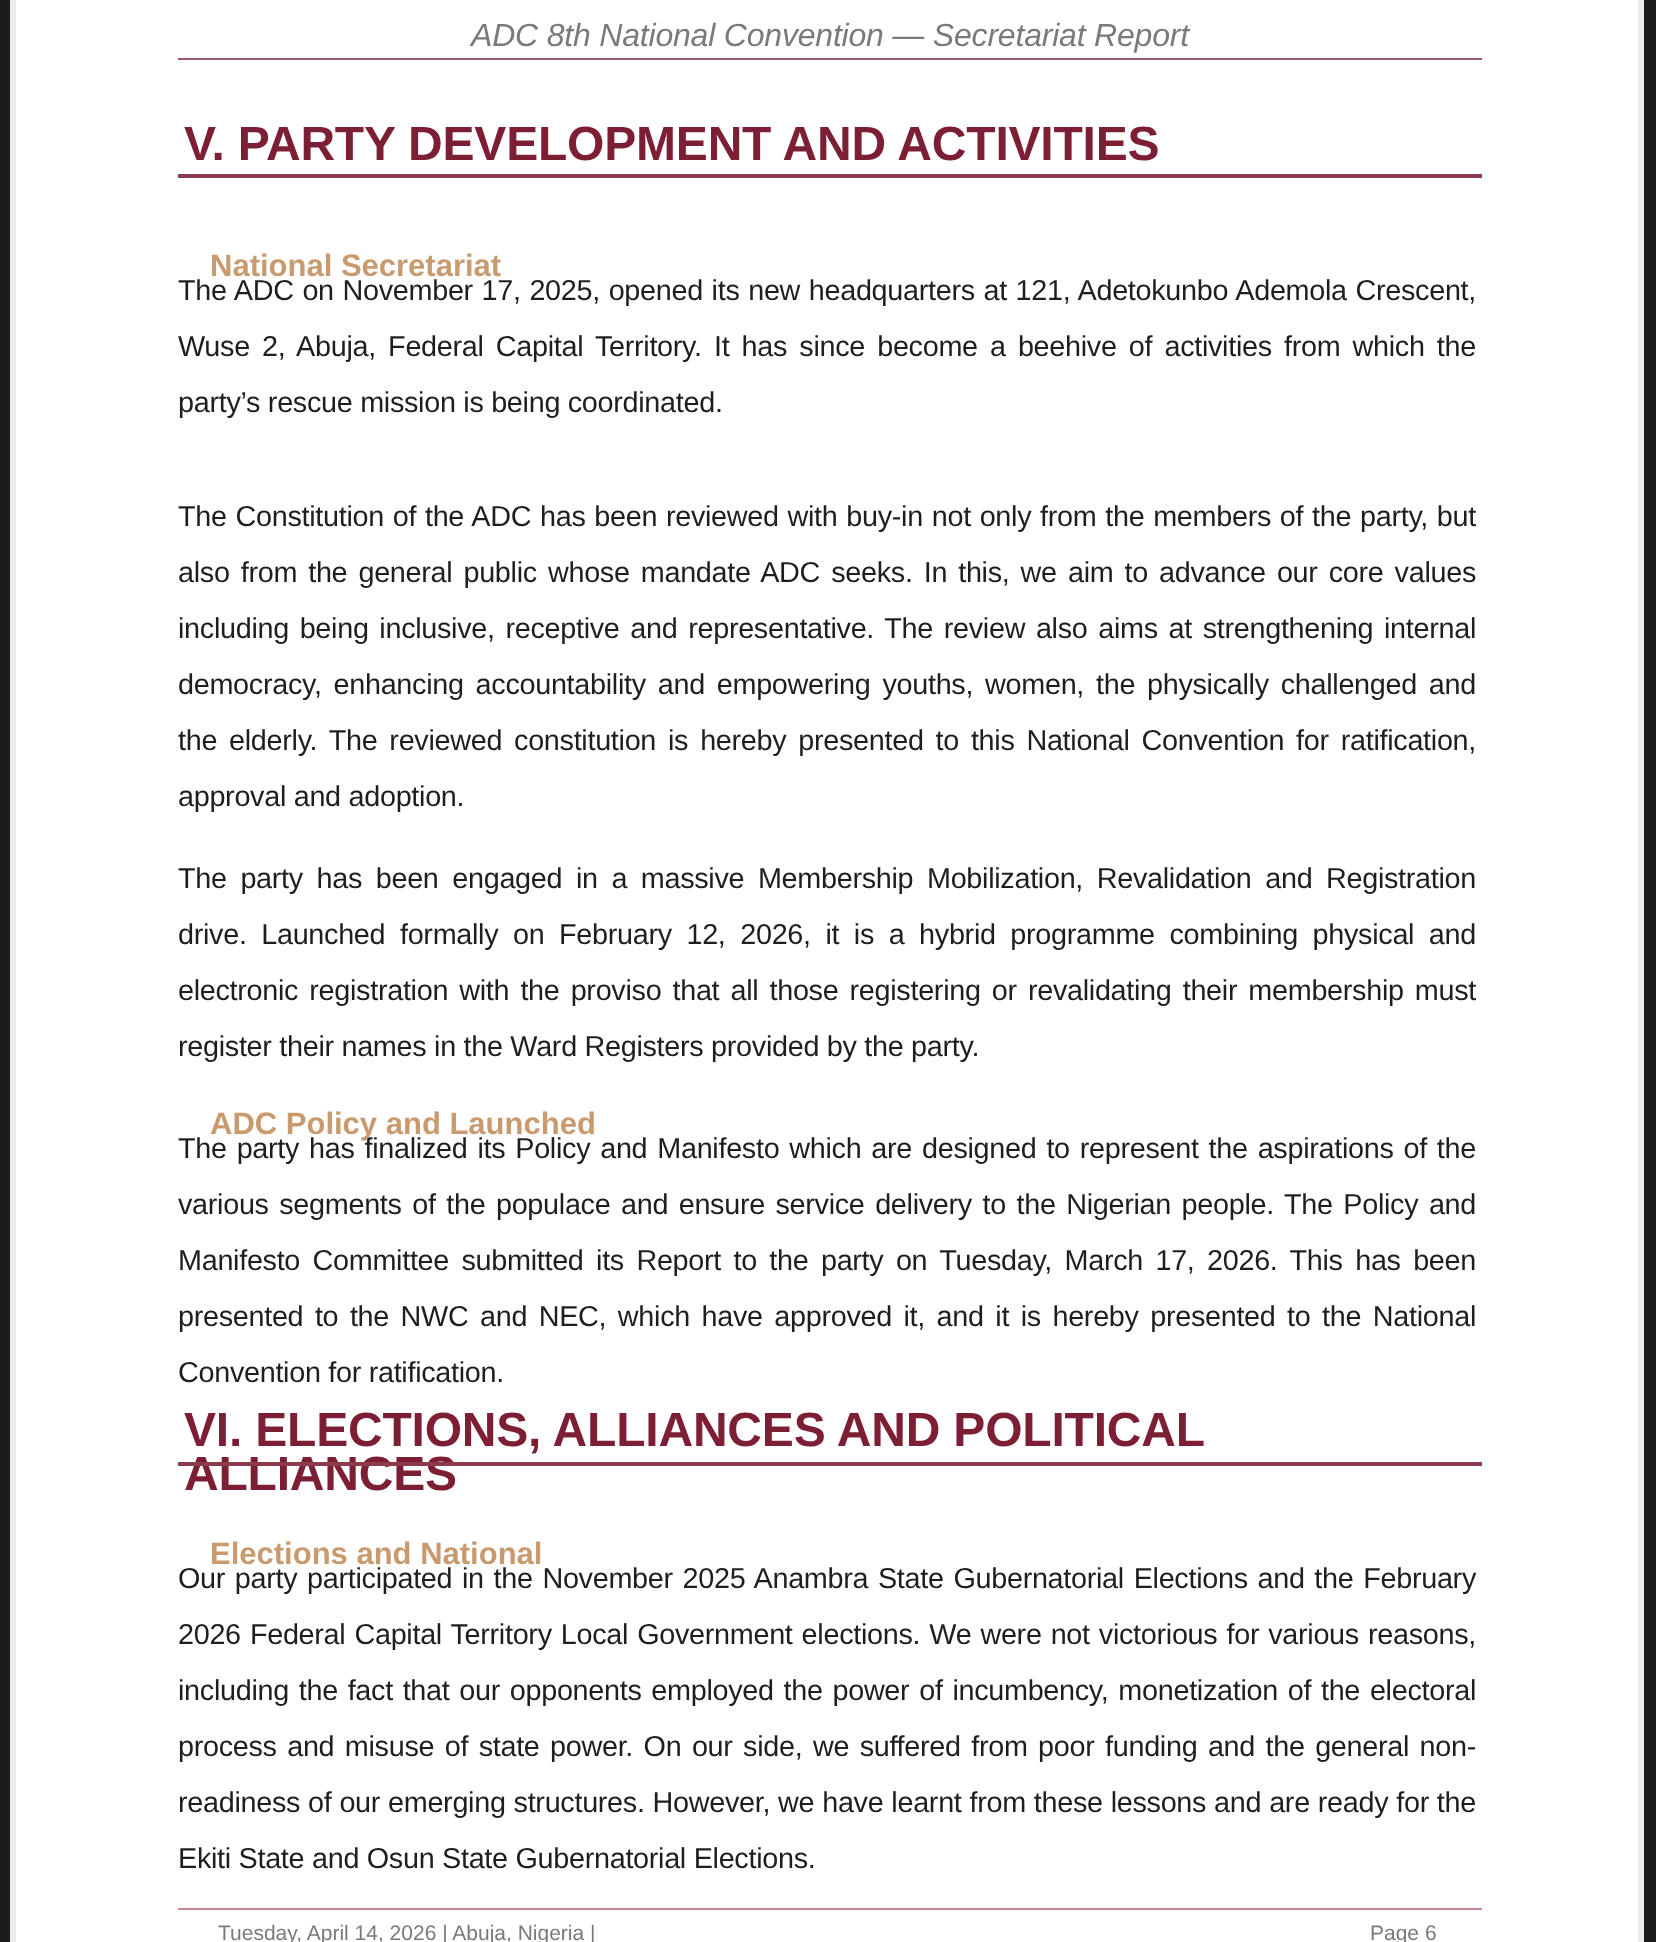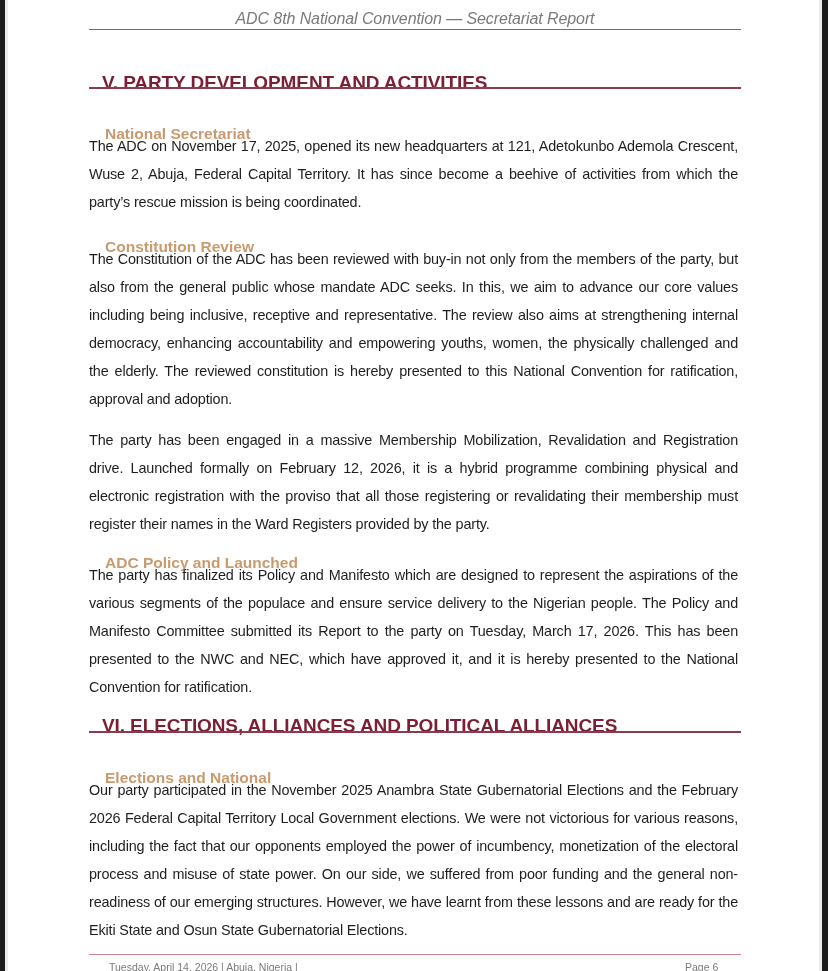--- a/index.html
+++ b/index.html
@@ -54,25 +54,25 @@
       left: 81px;
       top: 29px;
       width: 652px;
       height: 1px;
       background: #9a5a66;
     }
     .section-heading {
       position: absolute;
       left: 81px;
       width: 652px;
-      font-size: 19px;
+      font-size: 24px;
       font-weight: bold;
       color: #7d1f34;
       letter-spacing: -0.1px;
-      margin: 13px;
+      margin: 3px;
       line-height: 22px;
     }
     .section-rule {
       position: absolute;
       left: 81px;
       width: 652px;
       height: 2px;
       background: #8c3a4c;
     }
     .subheading {
@@ -129,21 +129,20 @@
 
   <div class="running-header">ADC 8th National Convention — Secretariat Report</div>
   <div class="header-rule"></div>
 
   <h1 class="section-heading" style="top:59px;">V. PARTY DEVELOPMENT AND ACTIVITIES</h1>
   <div class="section-rule" style="top:87px;"></div>
 
   <h2 class="subheading" style="top:109px;">National Secretariat</h2>
   <p class="para" style="top:132px;">The ADC on November 17, 2025, opened its new headquarters at 121, Adetokunbo Ademola Crescent, Wuse 2, Abuja, Federal Capital Territory. It has since become a beehive of activities from which the party’s rescue mission is being coordinated.</p>
 
-  <h2 class="subheading" style="top:222px;">Constitution Review</h2>
   <p class="para" style="top:245px;">The Constitution of the ADC has been reviewed with buy-in not only from the members of the party, but also from the general public whose mandate ADC seeks. In this, we aim to advance our core values including being inclusive, receptive and representative. The review also aims at strengthening internal democracy, enhancing accountability and empowering youths, women, the physically challenged and the elderly. The reviewed constitution is hereby presented to this National Convention for ratification, approval and adoption.</p>
 
   <p class="para" style="top:426px;">The party has been engaged in a massive Membership Mobilization, Revalidation and Registration drive. Launched formally on February 12, 2026, it is a hybrid programme combining physical and electronic registration with the proviso that all those registering or revalidating their membership must register their names in the Ward Registers provided by the party.</p>
 
   <h2 class="subheading" style="top:538px;">ADC Policy and Launched</h2>
   <p class="para" style="top:561px;">The party has finalized its Policy and Manifesto which are designed to represent the aspirations of the various segments of the populace and ensure service delivery to the Nigerian people. The Policy and Manifesto Committee submitted its Report to the party on Tuesday, March 17, 2026. This has been presented to the NWC and NEC, which have approved it, and it is hereby presented to the National Convention for ratification.</p>
 
   <h1 class="section-heading" style="top:702px;">VI. ELECTIONS, ALLIANCES AND POLITICAL ALLIANCES</h1>
   <div class="section-rule" style="top:731px;"></div>
 

